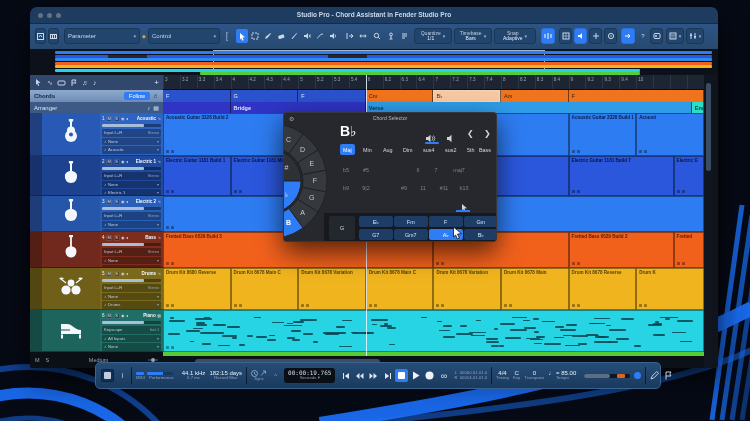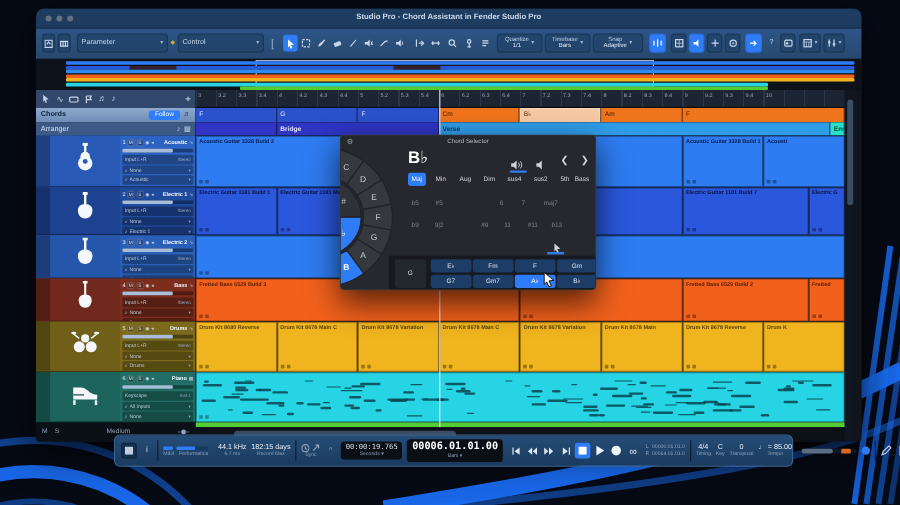--- a/index.html
+++ b/index.html
@@ -1140,24 +1140,20 @@
         </span>
     <span class="tp-lab">Sync</span>
   </div>
   <div class="tp-btn" style="width:9px">
         <span style="font-size:6px;color:#8fa2bd">^</span>
       </div>
   <div class="tp-disp">
     <span class="tp-time">00:00:19.765</span>
     <span class="tp-lab"><span>Seconds</span> ▾</span>
   </div>
-  <div class="tp-disp">
-    <span class="tp-time big">00006.01.01.00</span>
-    <span class="tp-lab"><span>Bars</span> ▾</span>
-  </div>
   <div style="display:flex;gap:1px;align-items:center">
     <div class="tp-btn">
           <svg width="8" height="8">
             <path d="M1.5 1v6" stroke="#dfe7f2"></path>
             <path d="M7 1L2.8 4 7 7z" fill="#dfe7f2"></path>
           </svg>
         </div>
     <div class="tp-btn">
           <svg width="9" height="8">
             <path d="M4.5 1L1 4l3.5 3zM8.5 1L5 4l3.5 3z" fill="#dfe7f2"></path>

